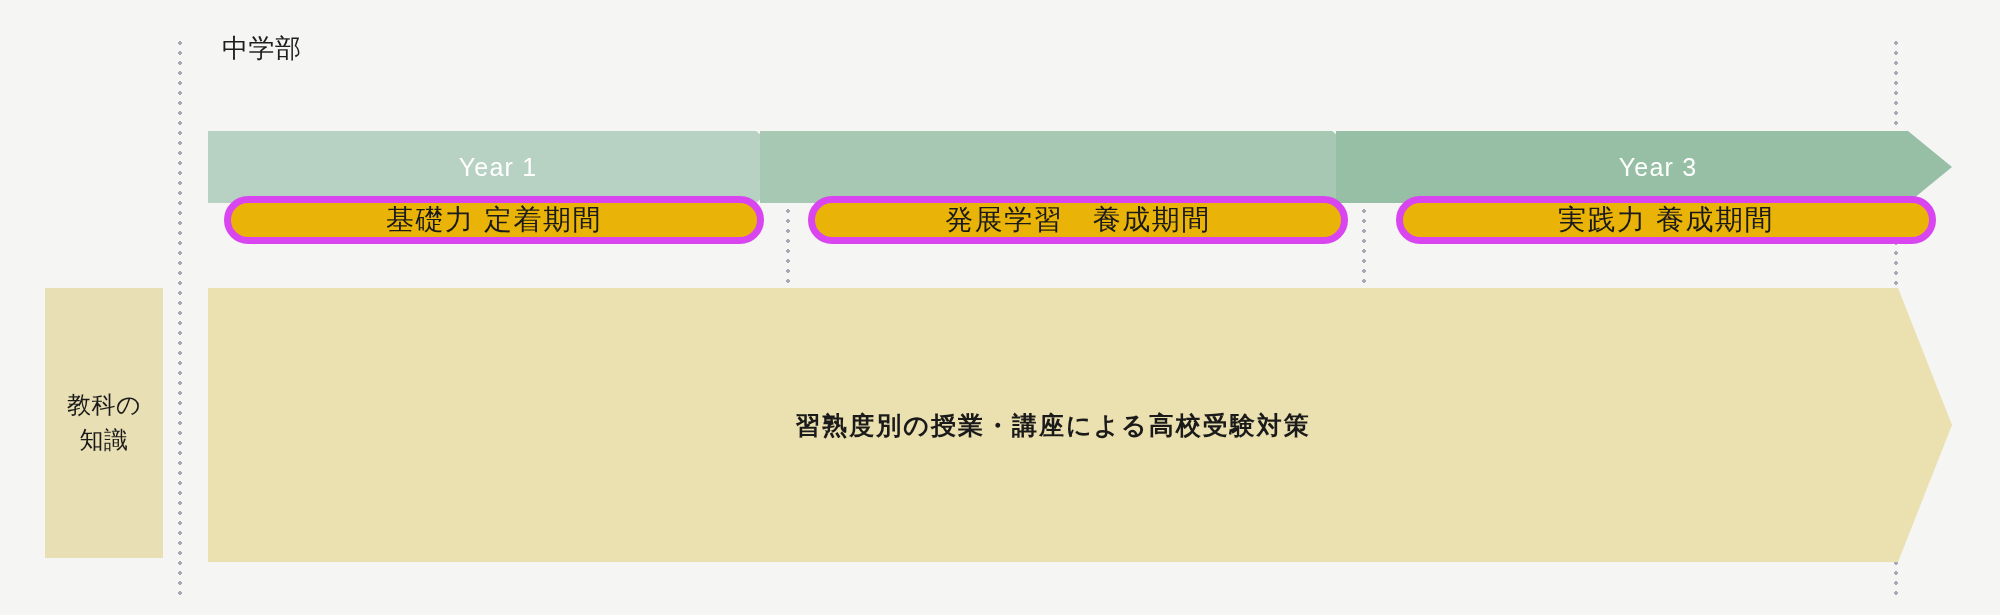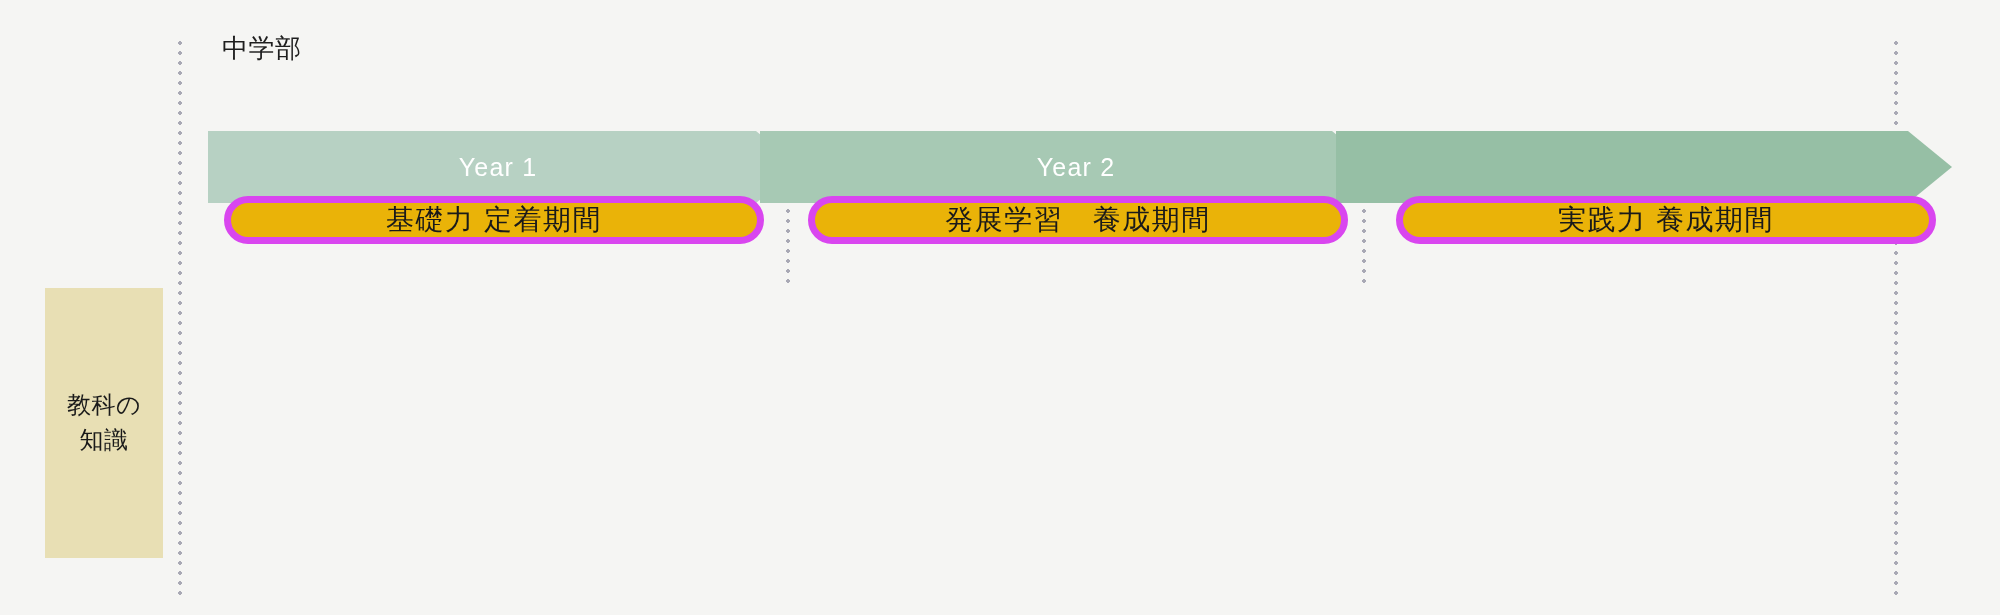--- a/index.html
+++ b/index.html
@@ -156,32 +156,38 @@
 
   <div class="section-title">中学部</div>
 
   <div class="year-row">
     <svg class="year-svg" viewBox="0 0 1744 72" preserveAspectRatio="none">
       <polygon points="0,0 548,0 592,36 548,72 0,72" fill="#b7d1c3"></polygon>
       <polygon points="552,0 1124,0 1168,36 1124,72 552,72" fill="#a7c9b4"></polygon>
       <polygon points="1128,0 1700,0 1744,36 1700,72 1128,72" fill="#96bfa5"></polygon>
     </svg>
     <div class="year-label y1">Year 1</div>
-    <div class="year-label y2">Year 2</div>
+    <div class="year-label y3">Year 3</div>
   </div>
 
   <div class="pill p1">
     <span>基礎力 定着期間</span>
   </div>
   <div class="pill p2">
     <span>発展学習　養成期間</span>
   </div>
   <div class="pill p3">
     <span>実践力 養成期間</span>
   </div>
 
   <div class="side-label" style="background: rgb(232, 223, 180);">
     <span>教科の</span>
     <span>知識</span>
   </div>
 
+  <div class="band-wrap">
+    <svg class="band-svg" viewBox="0 0 1744 274" preserveAspectRatio="none">
+      <polygon points="0,0 1690,0 1744,137 1690,274 0,274" fill="#ebe0b0"></polygon>
+    </svg>
+    <div class="band-text">習熟度別の授業・講座による高校受験対策</div>
+  </div>
 
 </div>
 
 </body></html>

